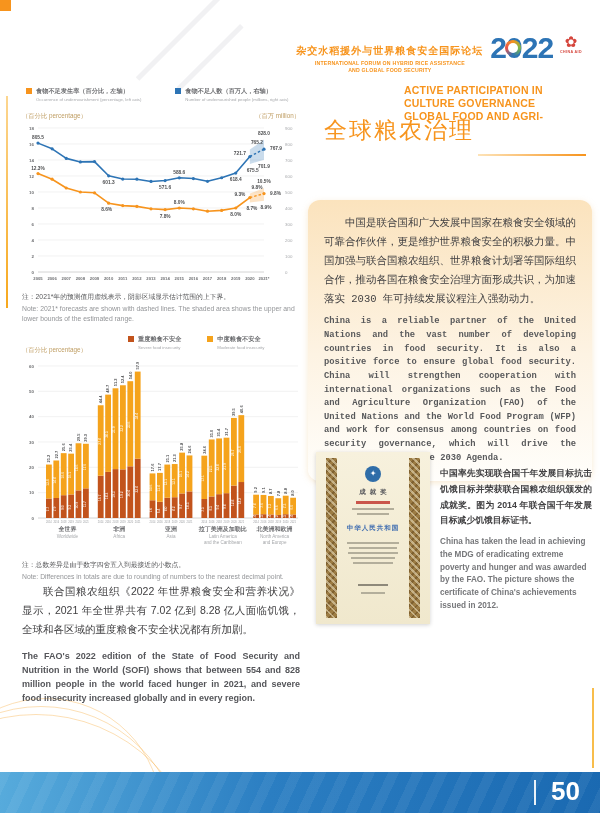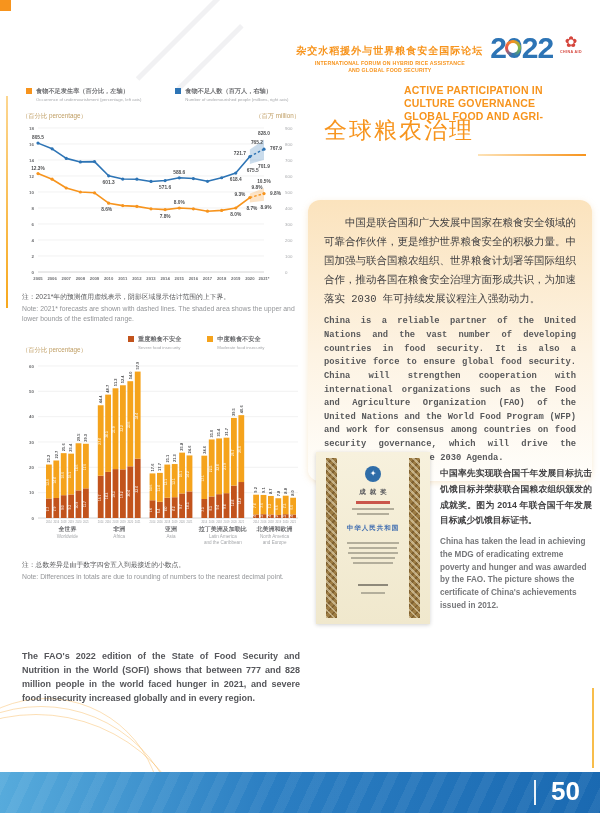--- a/index.html
+++ b/index.html
@@ -494,21 +494,22 @@
       <text x="273.09999999999997" y="164.5" text-anchor="middle" font-size="2.6" fill="#9b9da0">2021</text>
       <text x="254.6" y="173" text-anchor="middle" font-size="6" font-weight="bold" fill="#6d6e71">北美洲和欧洲</text>
       <text x="254.6" y="180" text-anchor="middle" font-size="4.6" fill="#a7a9ac">North America</text>
       <text x="254.6" y="185.5" text-anchor="middle" font-size="4.6" fill="#a7a9ac">and Europe</text>
     </svg>
   <div class="note note2">
     <div class="note-zh">注：总数差异是由于数字四舍五入到最接近的小数点。</div>
     <div class="note-en">Note: Differences in totals are due to rounding of numbers to the nearest decimal point.</div>
   </div>
 
-  <div class="p-en">The FAO's 2022 edition of the State of Food Security and Nutrition in the World (SOFI) shows that between 777 and 828 million people in the world faced hunger in 2021, and severe food insecurity increased globally and in every region.</div>
+  <div class="p-zh">联合国粮农组织《2022 年世界粮食安全和营养状况》显示，2021 年全世界共有 7.02 亿到 8.28 亿人面临饥饿，全球和各区域的重度粮食不安全状况都有所加剧。</div>
+  <div class="p-en">The FAO's 2022 edition of the State of Food Security and Nutrition in the World (SOFI) shows that between 554 and 828 million people in the world faced hunger in 2021, and severe food insecurity increased globally and in every region.</div>
 
   <div class="card">
     <div class="card-zh">中国是联合国和广大发展中国家在粮食安全领域的可靠合作伙伴，更是维护世界粮食安全的积极力量。中国加强与联合国粮农组织、世界粮食计划署等国际组织合作，推动各国在粮食安全治理方面形成共识，为加速落实 2030 年可持续发展议程注入强劲动力。</div>
     <div class="card-en">China is a reliable partner of the United Nations and the vast number of developing countries in food security. It is also a positive force to ensure global food security. China will strengthen cooperation with international organizations such as the Food and Agriculture Organization (FAO) of the United Nations and the World Food Program (WFP) and work for consensus among countries on food security governance, which will drive the implementation of the 2030 Agenda.</div>
   </div>
 
   <div class="cert">
     <div class="wheat wl"></div>
     <div class="wheat wr"></div>
     <div class="cert-emblem">✦</div>

